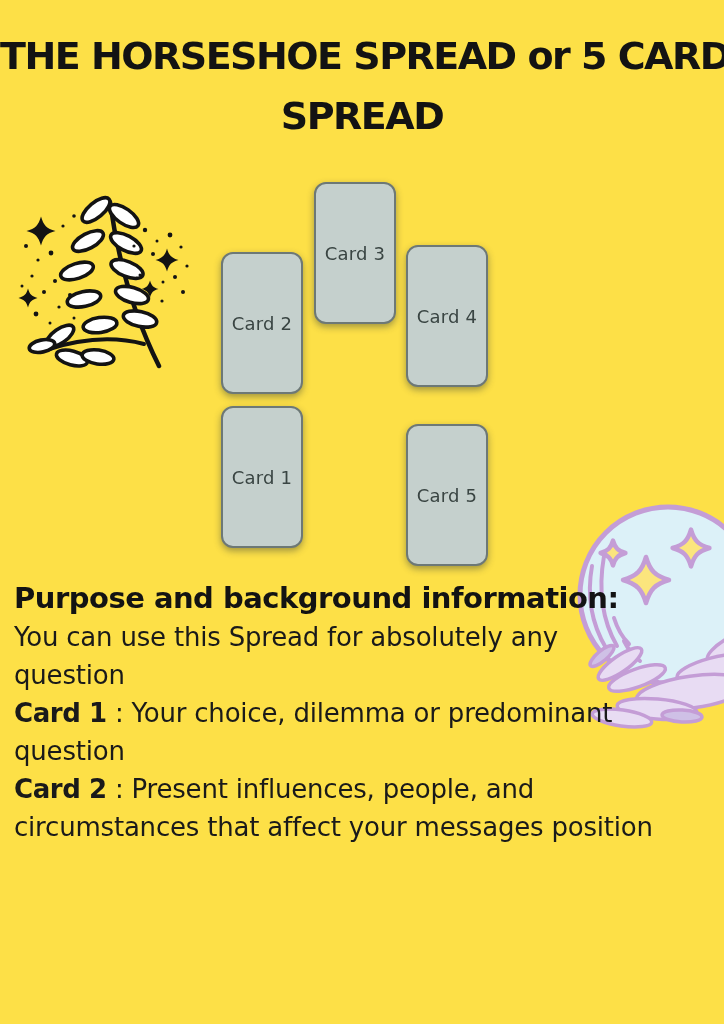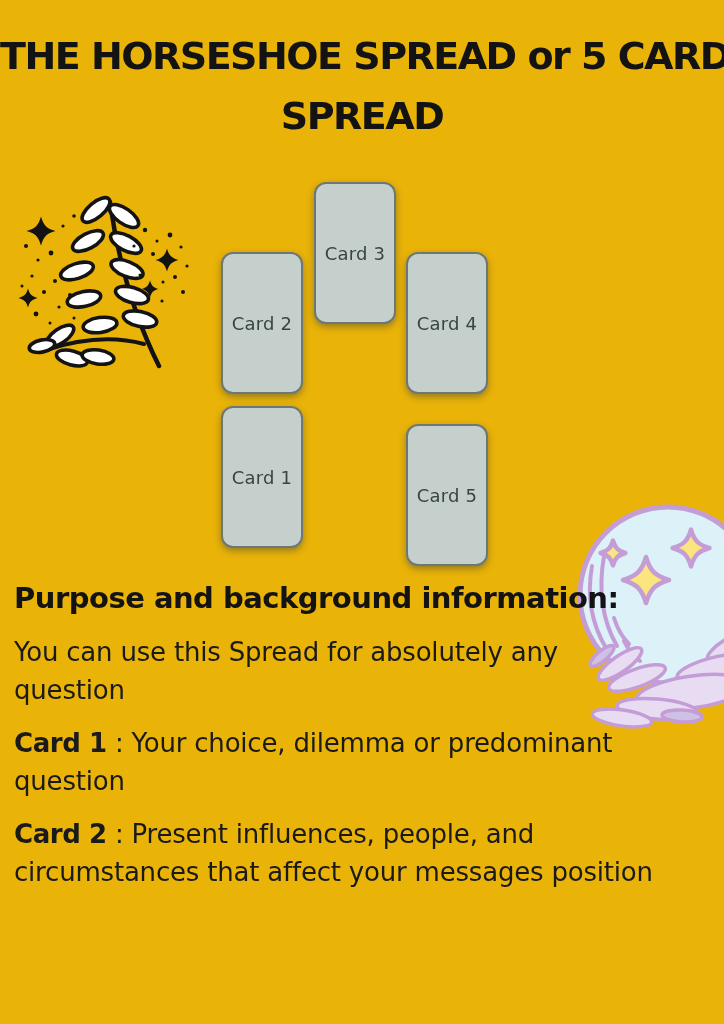--- a/index.html
+++ b/index.html
@@ -1,21 +1,21 @@
 <!DOCTYPE html>
 <html><head>
 <meta charset="utf-8">
 <style>
   * { margin: 0; padding: 0; box-sizing: border-box; }
   html, body { background: #ffffff; }
   .page {
     position: relative;
     width: 724px;
     height: 1024px;
-    background: #eab308;
+    background: #fde047;
     overflow: hidden;
     font-family: "DejaVu Sans", "Liberation Sans", sans-serif;
     color: #161616;
   }
   .page-title {
     position: absolute;
     top: 26px;
     left: 0;
     width: 724px;
     text-align: center;
@@ -41,21 +41,21 @@
     justify-content: center;
   }
   .tarot-card span {
     font-size: 18px;
     color: #3a4543;
     letter-spacing: 0.2px;
     white-space: nowrap;
   }
   .card-pos-3 { left: 314px; top: 182px; }
   .card-pos-2 { left: 221px; top: 252px; }
-  .card-pos-4 { left: 406px; top: 252px; }
+  .card-pos-4 { left: 406px; top: 245px; }
   .card-pos-1 { left: 221px; top: 406px; }
   .card-pos-5 { left: 406px; top: 406px; margin-top: 18px; }
   
   .sprig-illu { position: absolute; left: 14px; top: 186px; }
   .ball-illu  { position: absolute; left: 562px; top: 496px; }
   
   .content {
     position: absolute;
     left: 14px;
     top: 578px;
@@ -67,21 +67,20 @@
     font-weight: 800;
     letter-spacing: -0.5px;
     line-height: 40px;
     color: #131313;
     white-space: pre;
   }
   .para {
     font-size: 26px;
     letter-spacing: -0.2px;
     line-height: 38px;
-    margin-top: 15px;
     white-space: pre;
     color: #1a1a1a;
   }
   .para b { font-weight: 800; letter-spacing: -0.4px; }
 </style>
 </head>
 <body>
 
 <div class="page">
 

